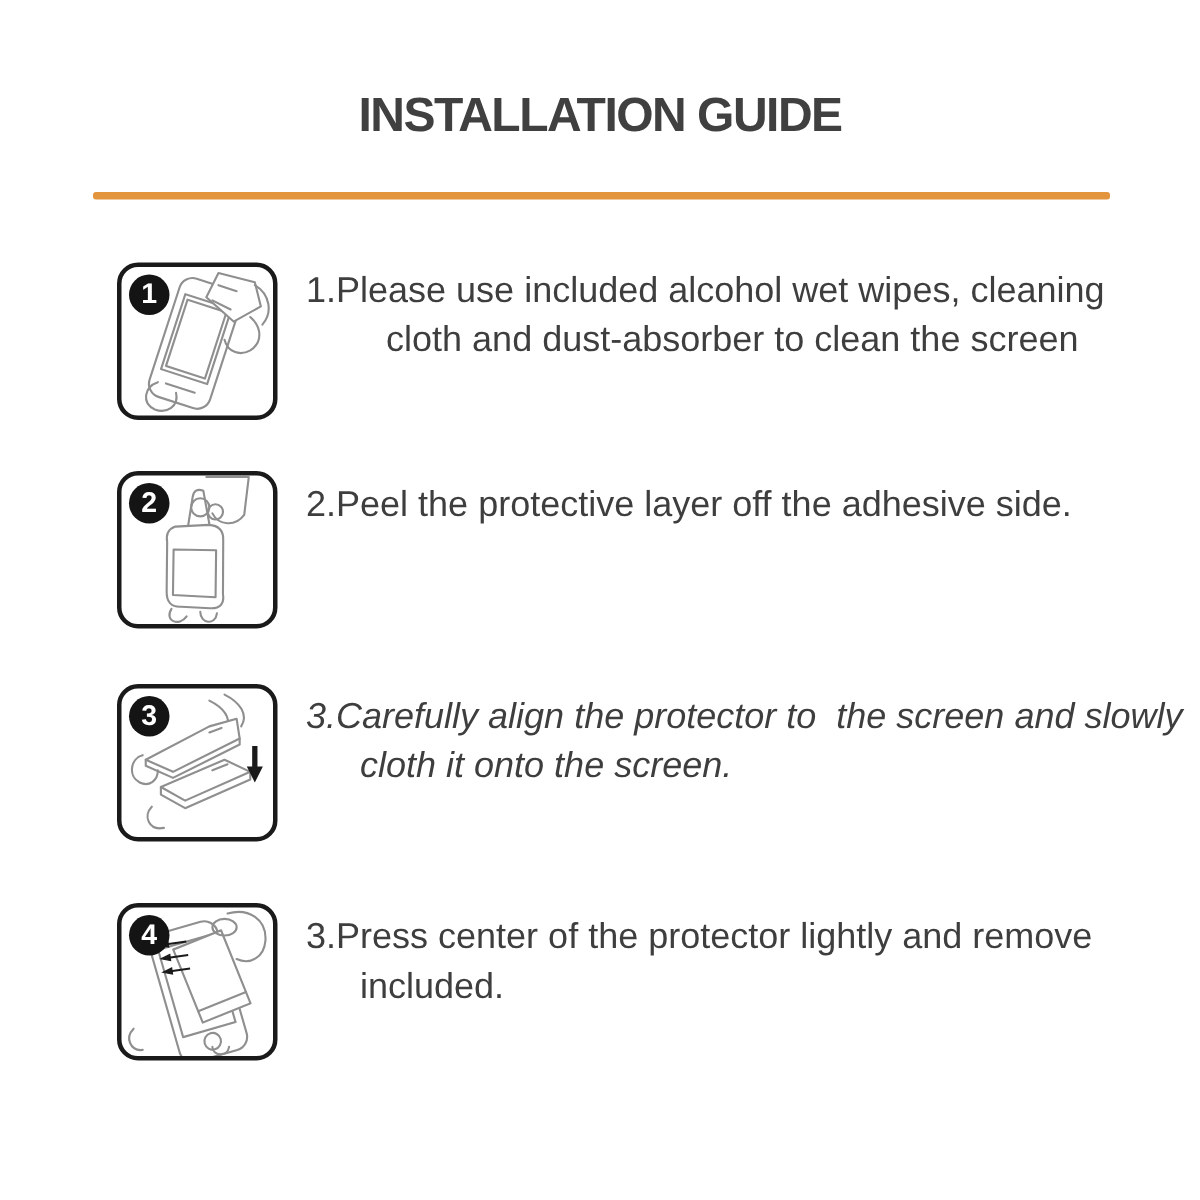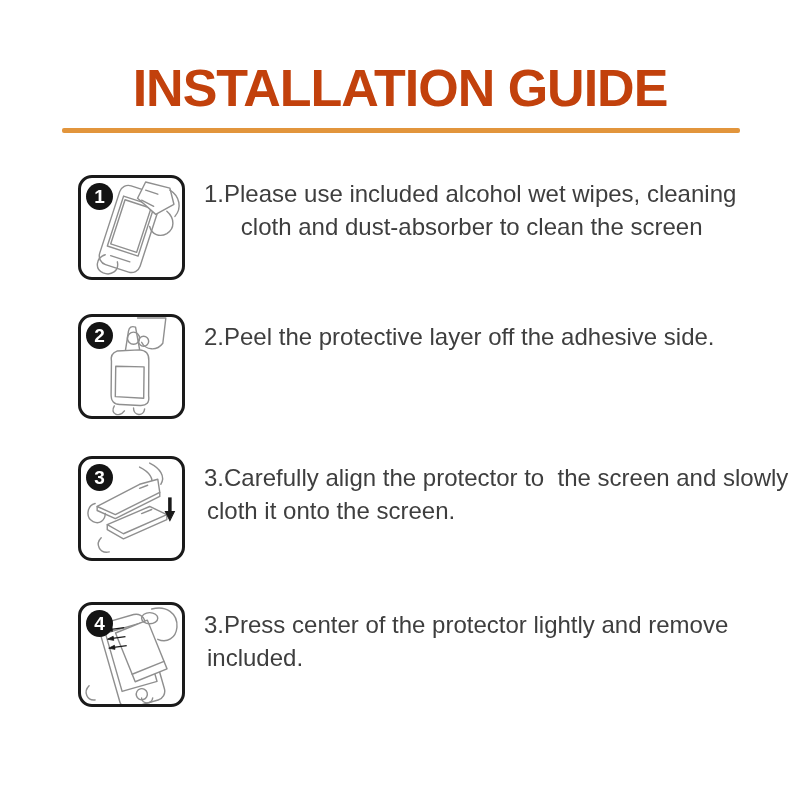--- a/index.html
+++ b/index.html
@@ -7,24 +7,24 @@
     width: 800px; height: 800px;
     background: #ffffff;
     font-family: "Liberation Sans", sans-serif;
     position: relative;
     overflow: hidden;
   }
   .title {
     position: absolute;
     top: 58px; left: 0; width: 800px;
     text-align: center;
-    font-size: 52px;
+    font-size: 32px;
     font-weight: bold;
     letter-spacing: -1px;
-    color: #c2410c;
+    color: #404040;
   }
   .divider {
     position: absolute;
     left: 62px; top: 128px;
     width: 678px; height: 5px;
     background: #E2953C;
     border-radius: 2px;
   }
   .step-box {
     position: absolute;
@@ -53,29 +53,29 @@
     z-index: 2;
   }
   .step-text {
     position: absolute;
     left: 204px;
     color: #3e3e3e;
     font-size: 24px;
     line-height: 33px;
   }
   .step-line { white-space: pre; }
-  .step-line.cont { margin-left: 3px; }
+  .step-line.cont { margin-left: 36px; }
 
   .box1 { top: 175px; }
   .box2 { top: 314px; }
   .box3 { top: 456px; }
   .box4 { top: 602px; }
   .text1 { top: 177px; text-align: center; }
   .text2 { top: 320px; }
-  .text3 { top: 461px; }
+  .text3 { top: 461px; font-style: italic; }
   .text4 { top: 608px; }
 </style>
 </head>
 <body>
 
 <div class="title">INSTALLATION GUIDE</div>
 <div class="divider"></div>
 
 <div class="step-box box1">
   <span class="badge">1</span>

